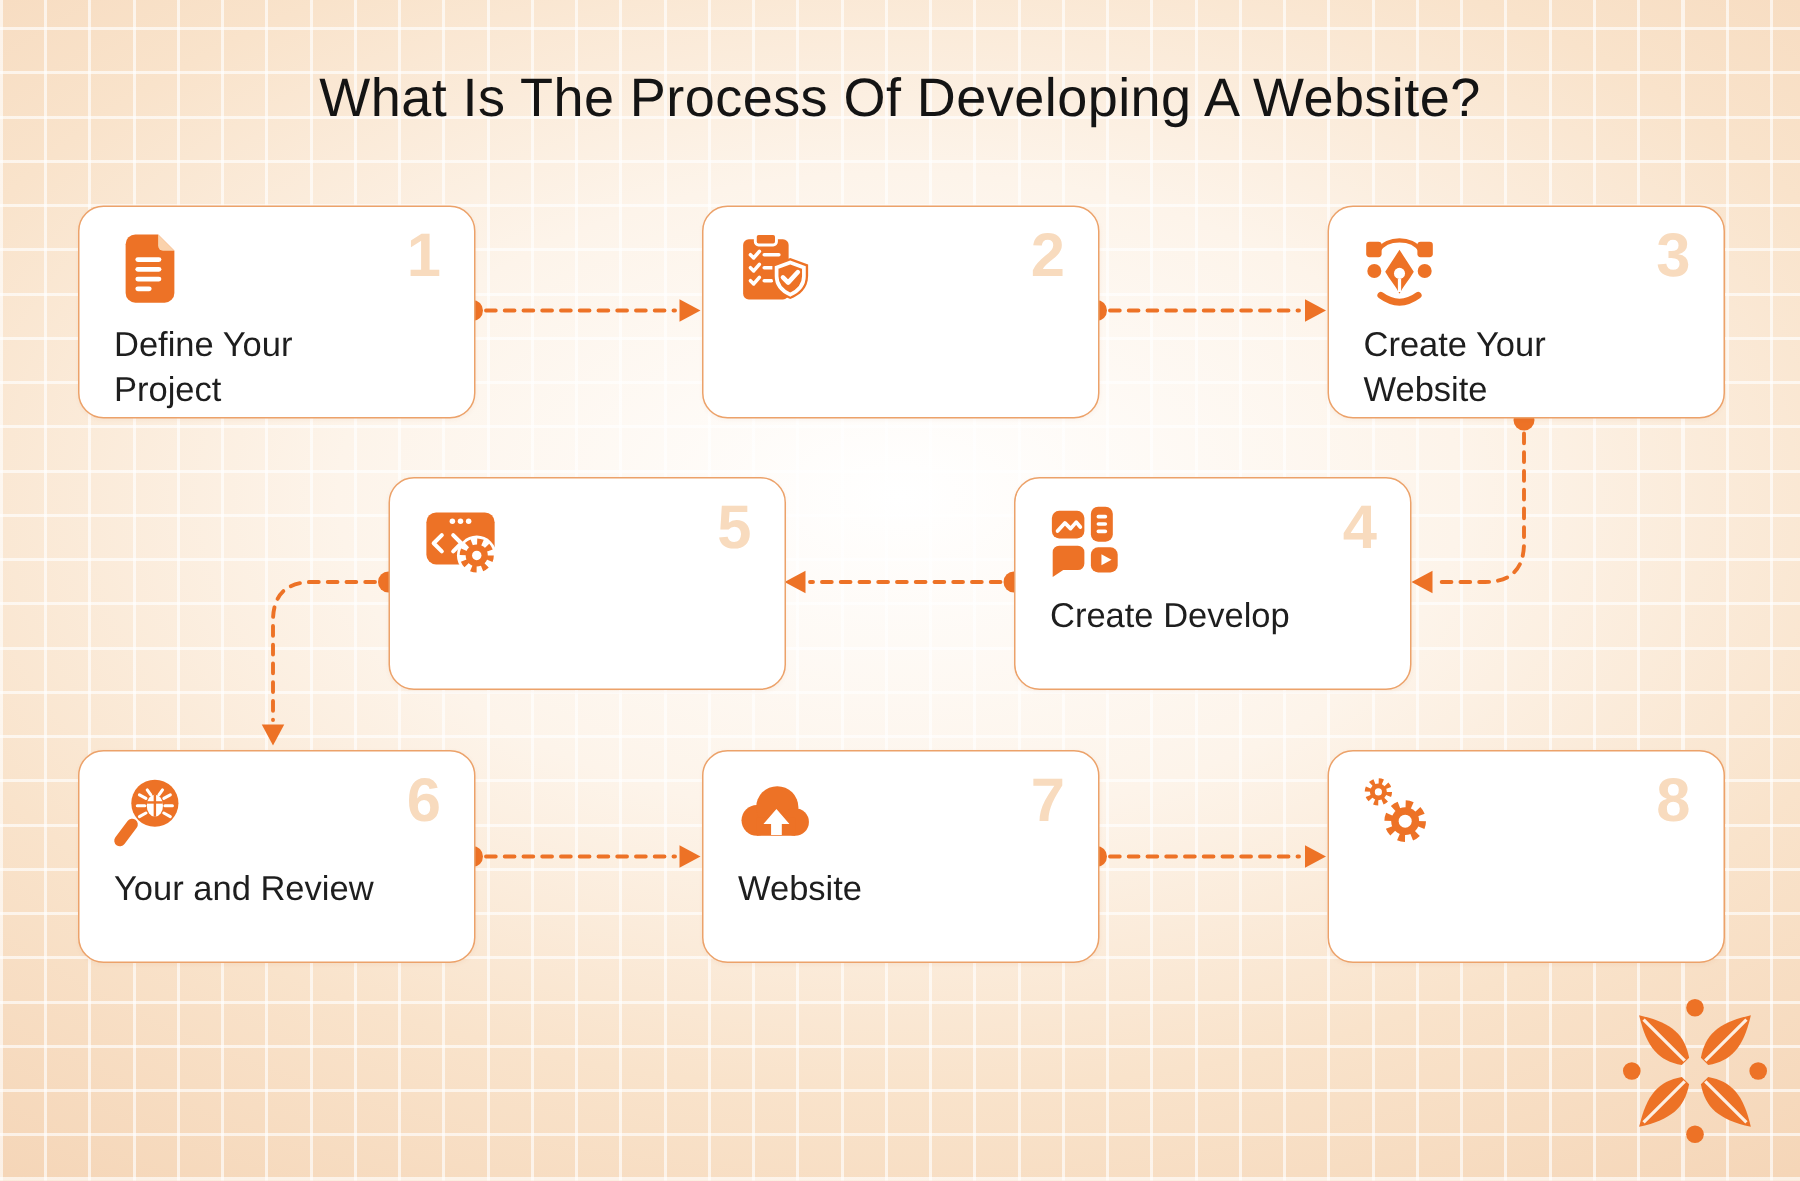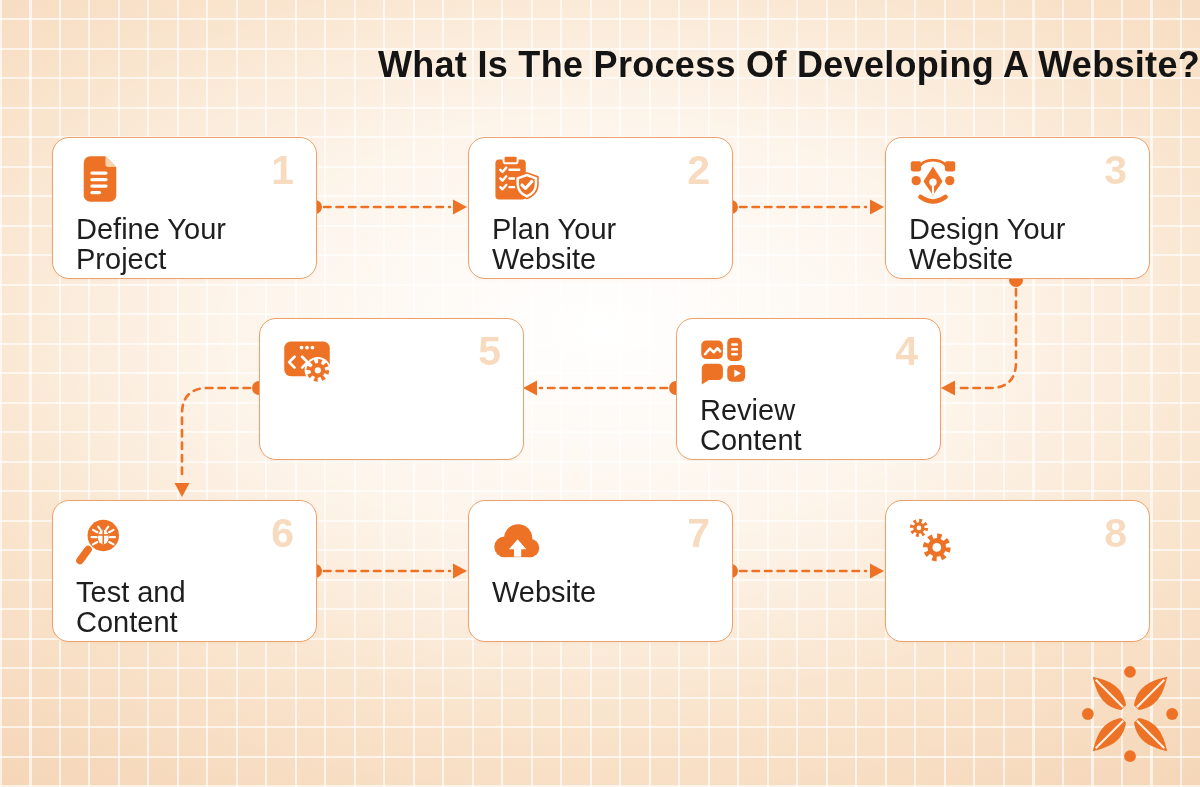--- a/index.html
+++ b/index.html
@@ -5,37 +5,37 @@
   html,body{margin:0;padding:0;}
   body{font-family:"Liberation Sans", sans-serif;}
   .canvas{
     position:relative;width:1200px;height:787px;overflow:hidden;
     background:
       repeating-linear-gradient(0deg, rgba(255,255,255,.65) 0 2px, transparent 2px 29.5px),
       repeating-linear-gradient(90deg, rgba(255,255,255,.65) 0 2px, transparent 2px 29.5px),
       radial-gradient(ellipse 82% 72% at 50% 42%, #ffffff 0%, #fdf4ea 38%, #f9e3cb 70%, #f5d6b8 100%);
   }
   .title{
-    position:absolute;left:0;top:44px;width:100%;text-align:right;
-    font-size:36px;font-weight:700;letter-spacing:.3px;color:#141414;margin:0;
+    position:absolute;left:0;top:44px;width:100%;text-align:center;
+    font-size:36px;font-weight:400;letter-spacing:.3px;color:#141414;margin:0;
   }
   .card{
     position:absolute;width:263px;height:140px;background:#fff;
     border:1.5px solid #ECA26A;border-radius:17px;
     box-shadow:0 1px 3px rgba(180,110,50,.06);
   }
   .icon{position:absolute;left:21px;top:15px;width:52px;height:52px;}
   .icon svg{width:100%;height:100%;display:block;}
   .num{
     position:absolute;right:22px;top:8px;
     font-size:41px;font-weight:800;color:#F8DBBE;line-height:1.2;
   }
   .label{
     position:absolute;left:23px;top:76px;max-width:196px;
-    font-size:29px;line-height:30px;color:#1E1E1E;font-weight:400;
+    font-size:23px;line-height:30px;color:#1E1E1E;font-weight:400;
   }
   .connectors{position:absolute;left:0;top:0;pointer-events:none;}
   .dash{stroke:#ED7226;stroke-width:2.6;fill:none;stroke-dasharray:6.5 6;stroke-linecap:round;}
   .dot,.head{fill:#ED7226;}
   .logo{position:absolute;left:1081px;top:665px;width:98px;height:98px;}
   .logo svg{width:100%;height:100%;display:block;}
 </style>
 </head>
 <body>
 
@@ -110,59 +110,58 @@
             <path d="M18 23.5h6"></path>
           <path d="M9.5 31.5l2 2 3.5-4"></path>
             <path d="M18 31.5h4.5"></path>
         </g>
         <path d="M34 17.5l11 4v7c0 8-5.2 12-11 14.3-5.8-2.3-11-6.3-11-14.3v-7Z" fill="#ED7226"></path>
         <path d="M34 20.3l8.4 3.1v5.4c0 6.2-4 9.3-8.4 11.3-4.4-2-8.4-5.1-8.4-11.3v-5.4Z" fill="none" stroke="#fff" stroke-width="2.3"></path>
         <path d="M29.5 29.5l3.2 3.2 6-6.5" stroke="#fff" stroke-width="2.8" fill="none" stroke-linecap="round" stroke-linejoin="round"></path>
       </svg>
     </div>
     <div class="num">2</div>
-    <div class="label">Plan Your Website</div>
   </div>
 
   <div class="card" style="left:885px;top:137px">
     <div class="icon">
       <svg viewBox="0 0 48 48">
         <path d="M11 13C16 4.5 32 4.5 37 13" stroke="#ED7226" stroke-width="2.6" fill="none"></path>
         <rect x="3.5" y="7.5" width="9.5" height="9.5" rx="2" fill="#ED7226"></rect>
         <rect x="35" y="7.5" width="9.5" height="9.5" rx="2" fill="#ED7226"></rect>
         <circle cx="8.5" cy="25.5" r="4.3" fill="#ED7226"></circle>
         <circle cx="39.5" cy="25.5" r="4.3" fill="#ED7226"></circle>
         <path d="M24 12.5l8.8 13.5c-2.8 5-6.3 8.5-8.8 13.5-2.5-5-6-8.5-8.8-13.5Z" fill="#ED7226"></path>
         <circle cx="24" cy="27" r="3.4" fill="#fff"></circle>
         <path d="M24 30.4V38.5" stroke="#fff" stroke-width="2"></path>
         <path d="M12.5 40.5q11.5 8.5 23 0" stroke="#ED7226" stroke-width="4.2" fill="none" stroke-linecap="round"></path>
       </svg>
     </div>
     <div class="num">3</div>
-    <div class="label">Design Your Website</div>
+    <div class="label">Create Your Website</div>
   </div>
 
   <div class="card" style="left:676px;top:318px">
     <div class="icon">
       <svg viewBox="0 0 48 48">
         <rect x="3" y="6" width="20" height="17" rx="4.5" fill="#ED7226"></rect>
         <path d="M6.5 18.5l4.5-5 3.5 3.5 3.5-4 2.5 3" stroke="#fff" stroke-width="2.3" fill="none" stroke-linecap="round" stroke-linejoin="round"></path>
         <rect x="27" y="3.5" width="13.5" height="21.5" rx="4.5" fill="#ED7226"></rect>
         <g fill="#fff">
             <rect x="30.5" y="8.5" width="6.5" height="2.3" rx="1.1"></rect>
             <rect x="30.5" y="13" width="6.5" height="2.3" rx="1.1"></rect>
             <rect x="30.5" y="17.5" width="6.5" height="2.3" rx="1.1"></rect>
           </g>
         <path d="M7.5 27.5h11.5a4 4 0 0 1 4 4v7a4 4 0 0 1-4 4h-9l-6.5 4.2V31.5a4 4 0 0 1 4-4Z" fill="#ED7226"></path>
         <rect x="27" y="28.5" width="16.5" height="15.5" rx="4.5" fill="#ED7226"></rect>
         <path d="M33.5 32.8l6.2 3.4-6.2 3.4Z" fill="#fff"></path>
       </svg>
     </div>
     <div class="num">4</div>
-    <div class="label">Review Content</div>
+    <div class="label">Create Develop</div>
   </div>
 
   <div class="card" style="left:259px;top:318px">
     <div class="icon">
       <svg viewBox="0 0 48 48">
         <rect x="3" y="7" width="42" height="32" rx="6" fill="#ED7226"></rect>
         <circle cx="19" cy="12.5" r="1.7" fill="#fff"></circle>
           <circle cx="24" cy="12.5" r="1.7" fill="#fff"></circle>
           <circle cx="29" cy="12.5" r="1.7" fill="#fff"></circle>
         <g stroke="#fff" stroke-width="2.5" fill="none" stroke-linecap="round" stroke-linejoin="round">
@@ -192,21 +191,21 @@
             <path d="M32.5 24l4 2.2"></path>
           <path d="M24.5 12.8l-2.2-3"></path>
             <path d="M29.5 12.8l2.2-3"></path>
         </g>
         <ellipse cx="27" cy="19.5" rx="5" ry="6.8" fill="#fff"></ellipse>
         <path d="M27 12.7v13.6" stroke="#ED7226" stroke-width="1.5"></path>
         <path d="M22.2 17.5h9.6" stroke="#ED7226" stroke-width="1.5"></path>
       </svg>
     </div>
     <div class="num">6</div>
-    <div class="label">Test and Content</div>
+    <div class="label">Your and Review</div>
   </div>
 
   <div class="card" style="left:468px;top:500px">
     <div class="icon">
       <svg viewBox="0 0 48 48">
         <g fill="#ED7226">
           <circle cx="13.5" cy="28.5" r="9.5"></circle>
           <circle cx="26" cy="20.5" r="13"></circle>
           <circle cx="37" cy="29.5" r="8.5"></circle>
           <rect x="13.5" y="27" width="23.5" height="11"></rect>

